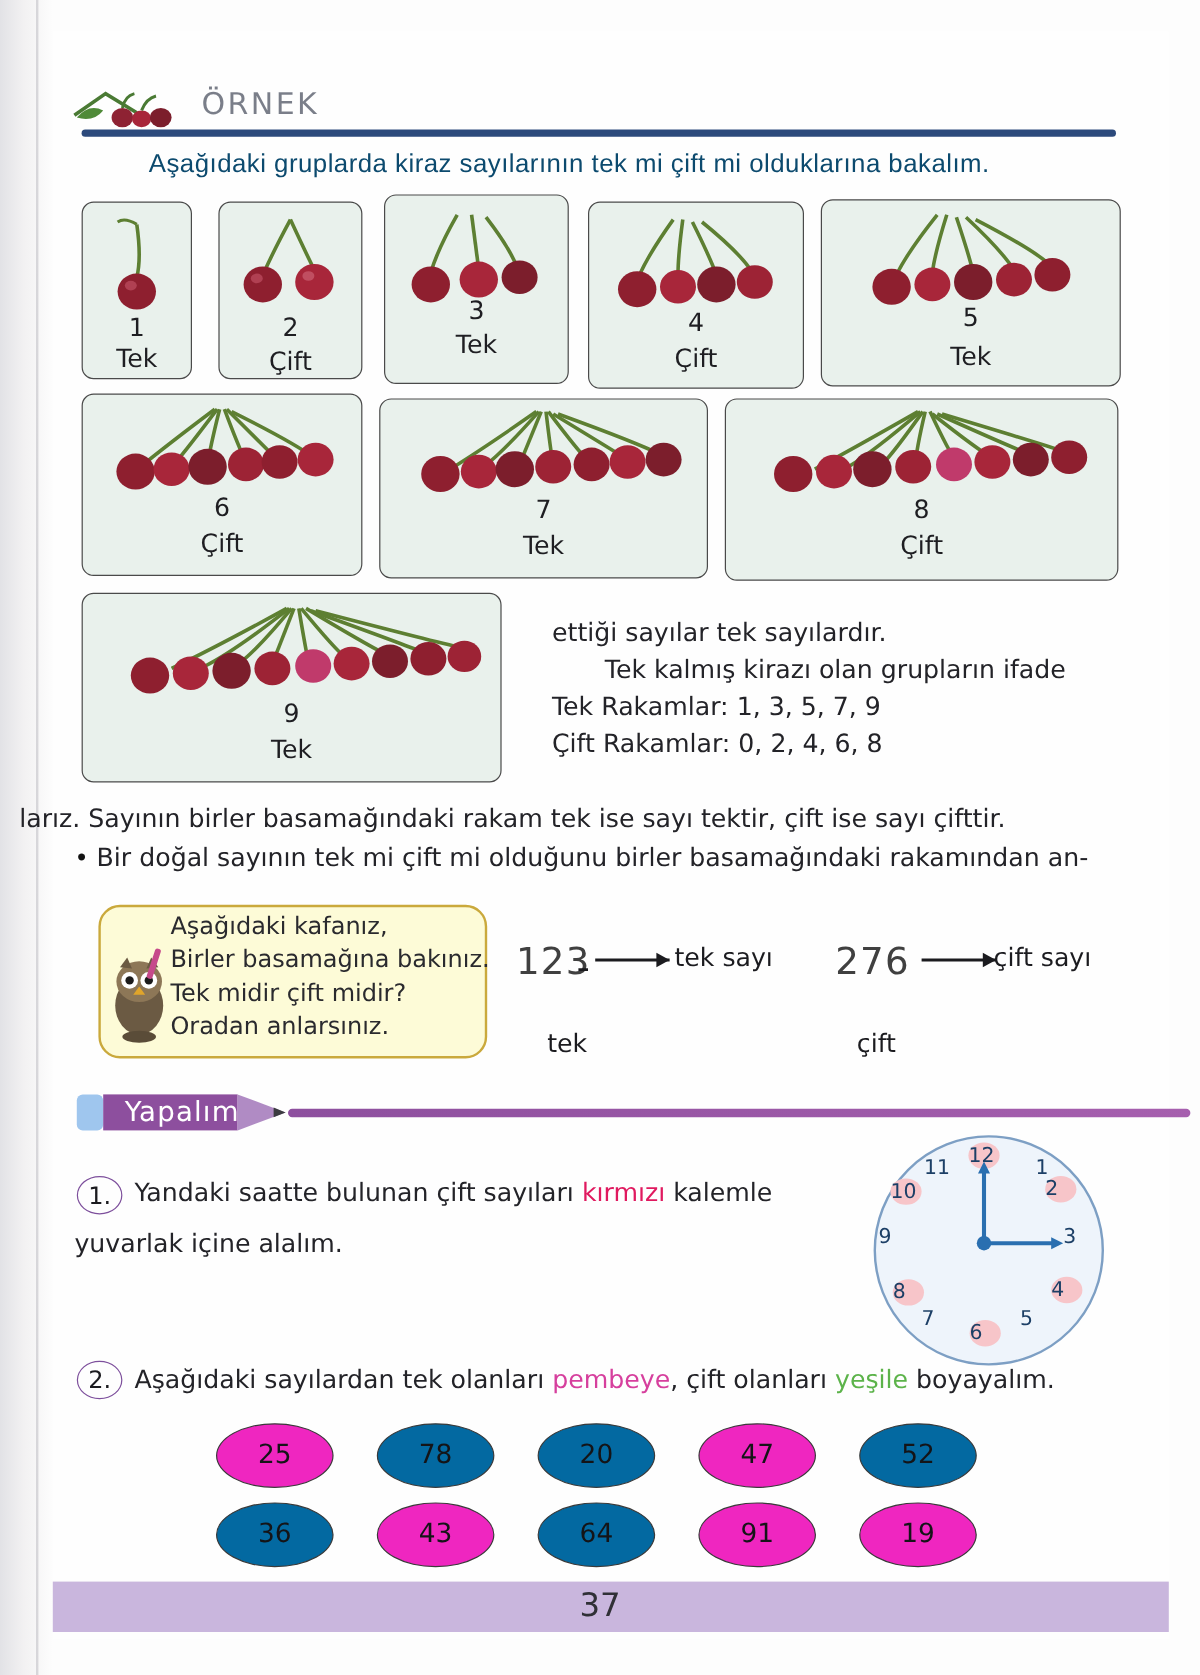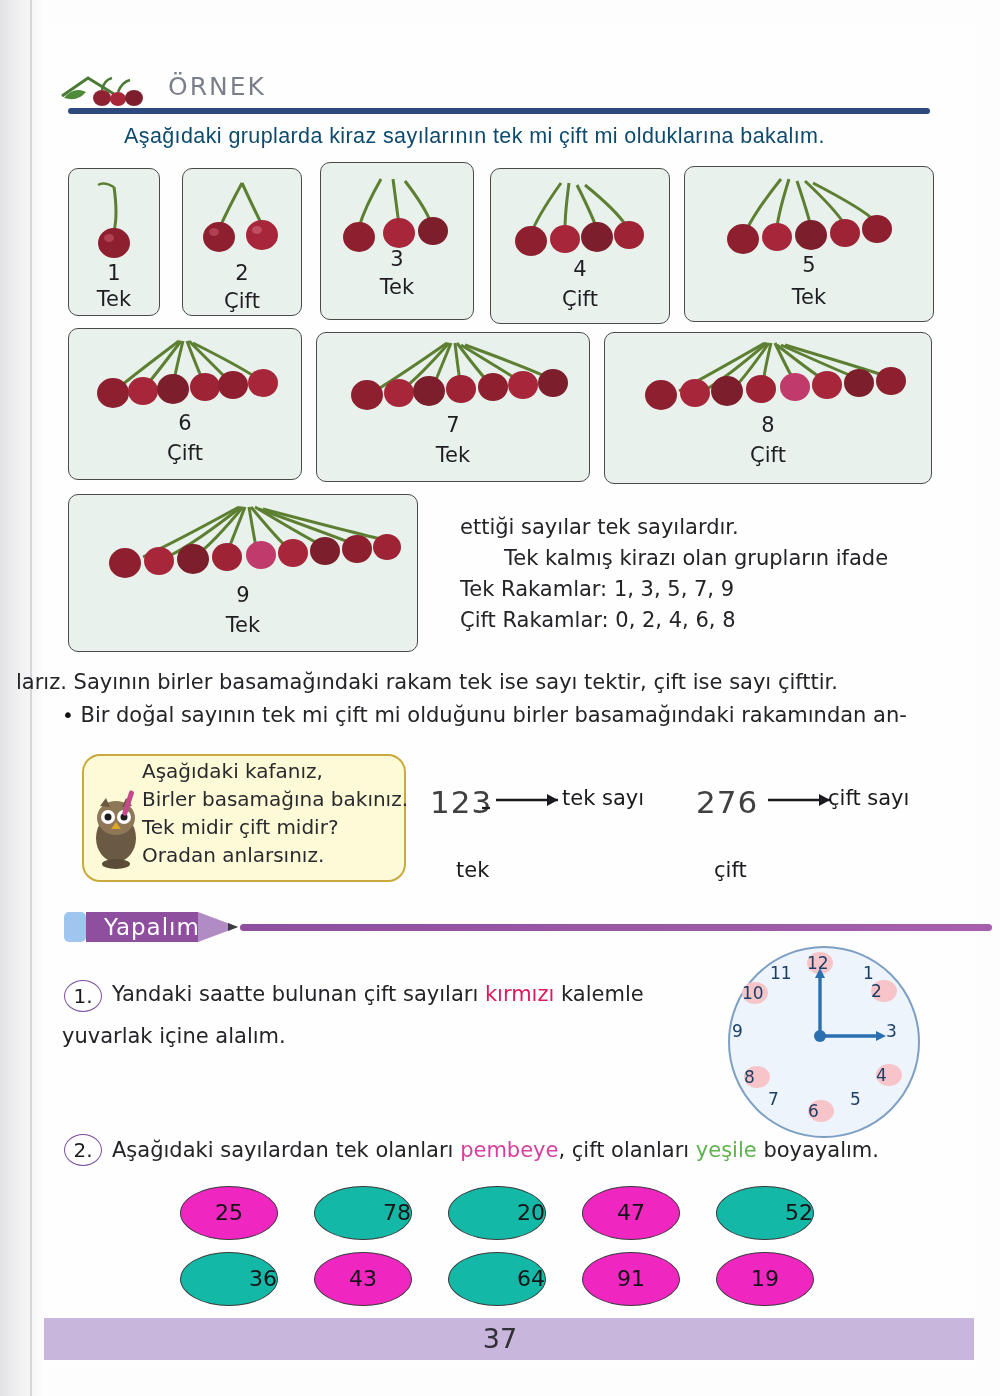--- a/index.html
+++ b/index.html
@@ -123,21 +123,21 @@
     position:absolute;width:26px;height:22px;border-radius:50%;
     background:#f7c5c9;
   }
   
   .ell{
     position:absolute;width:96px;height:52px;border-radius:50%;
     border:1.6px solid #3a3a3a;
     font-size:22px;color:#141417;text-align:center;line-height:52px;
   }
   .ell.pink{background:#ef26c0;}
-  .ell.green{background:#14b8a6;text-align:right;}
+  .ell.green{background:#0369a1;}
   
   .footbar{
     position:absolute;left:44px;top:1318px;width:930px;height:42px;
     background:#c9b6dd;
   }
   .pageno{
     position:absolute;left:0;top:1318px;width:1000px;text-align:center;
     font-size:27px;color:#303036;line-height:42px;
   }
 </style>

